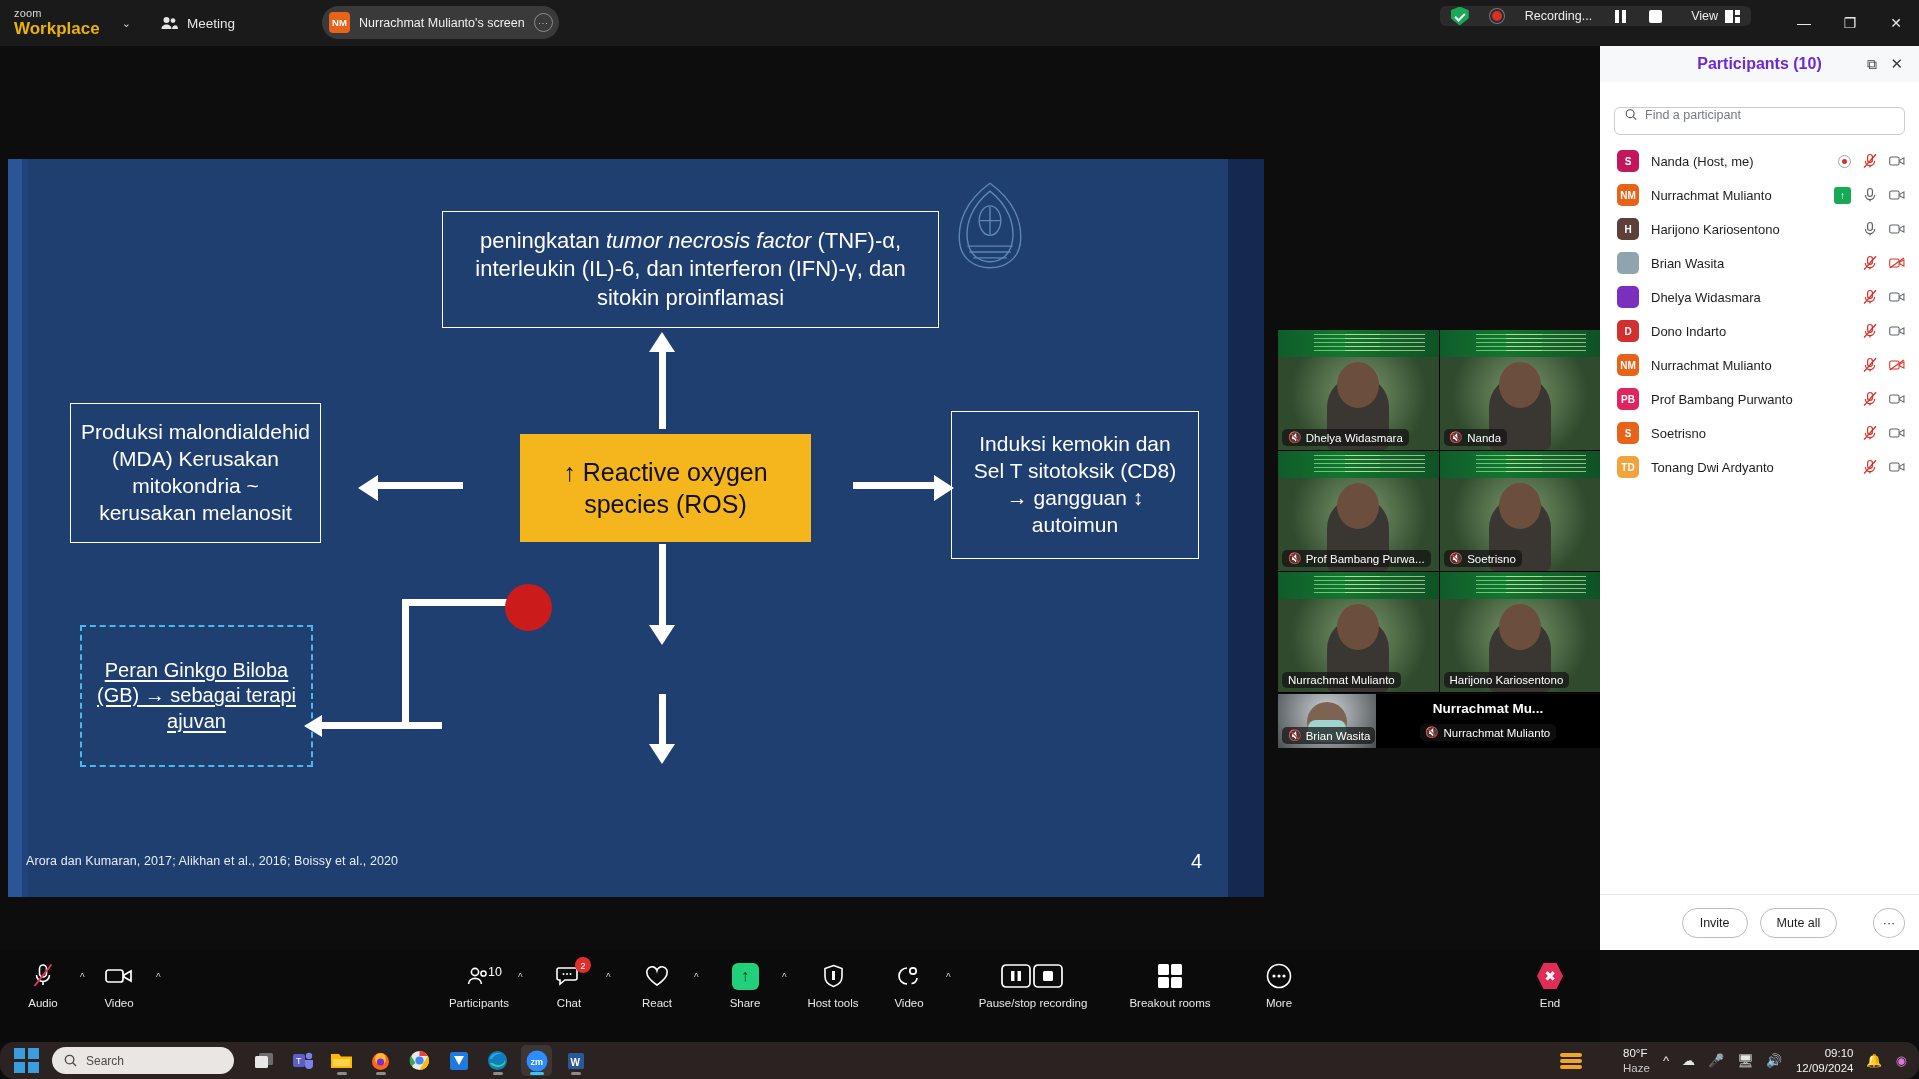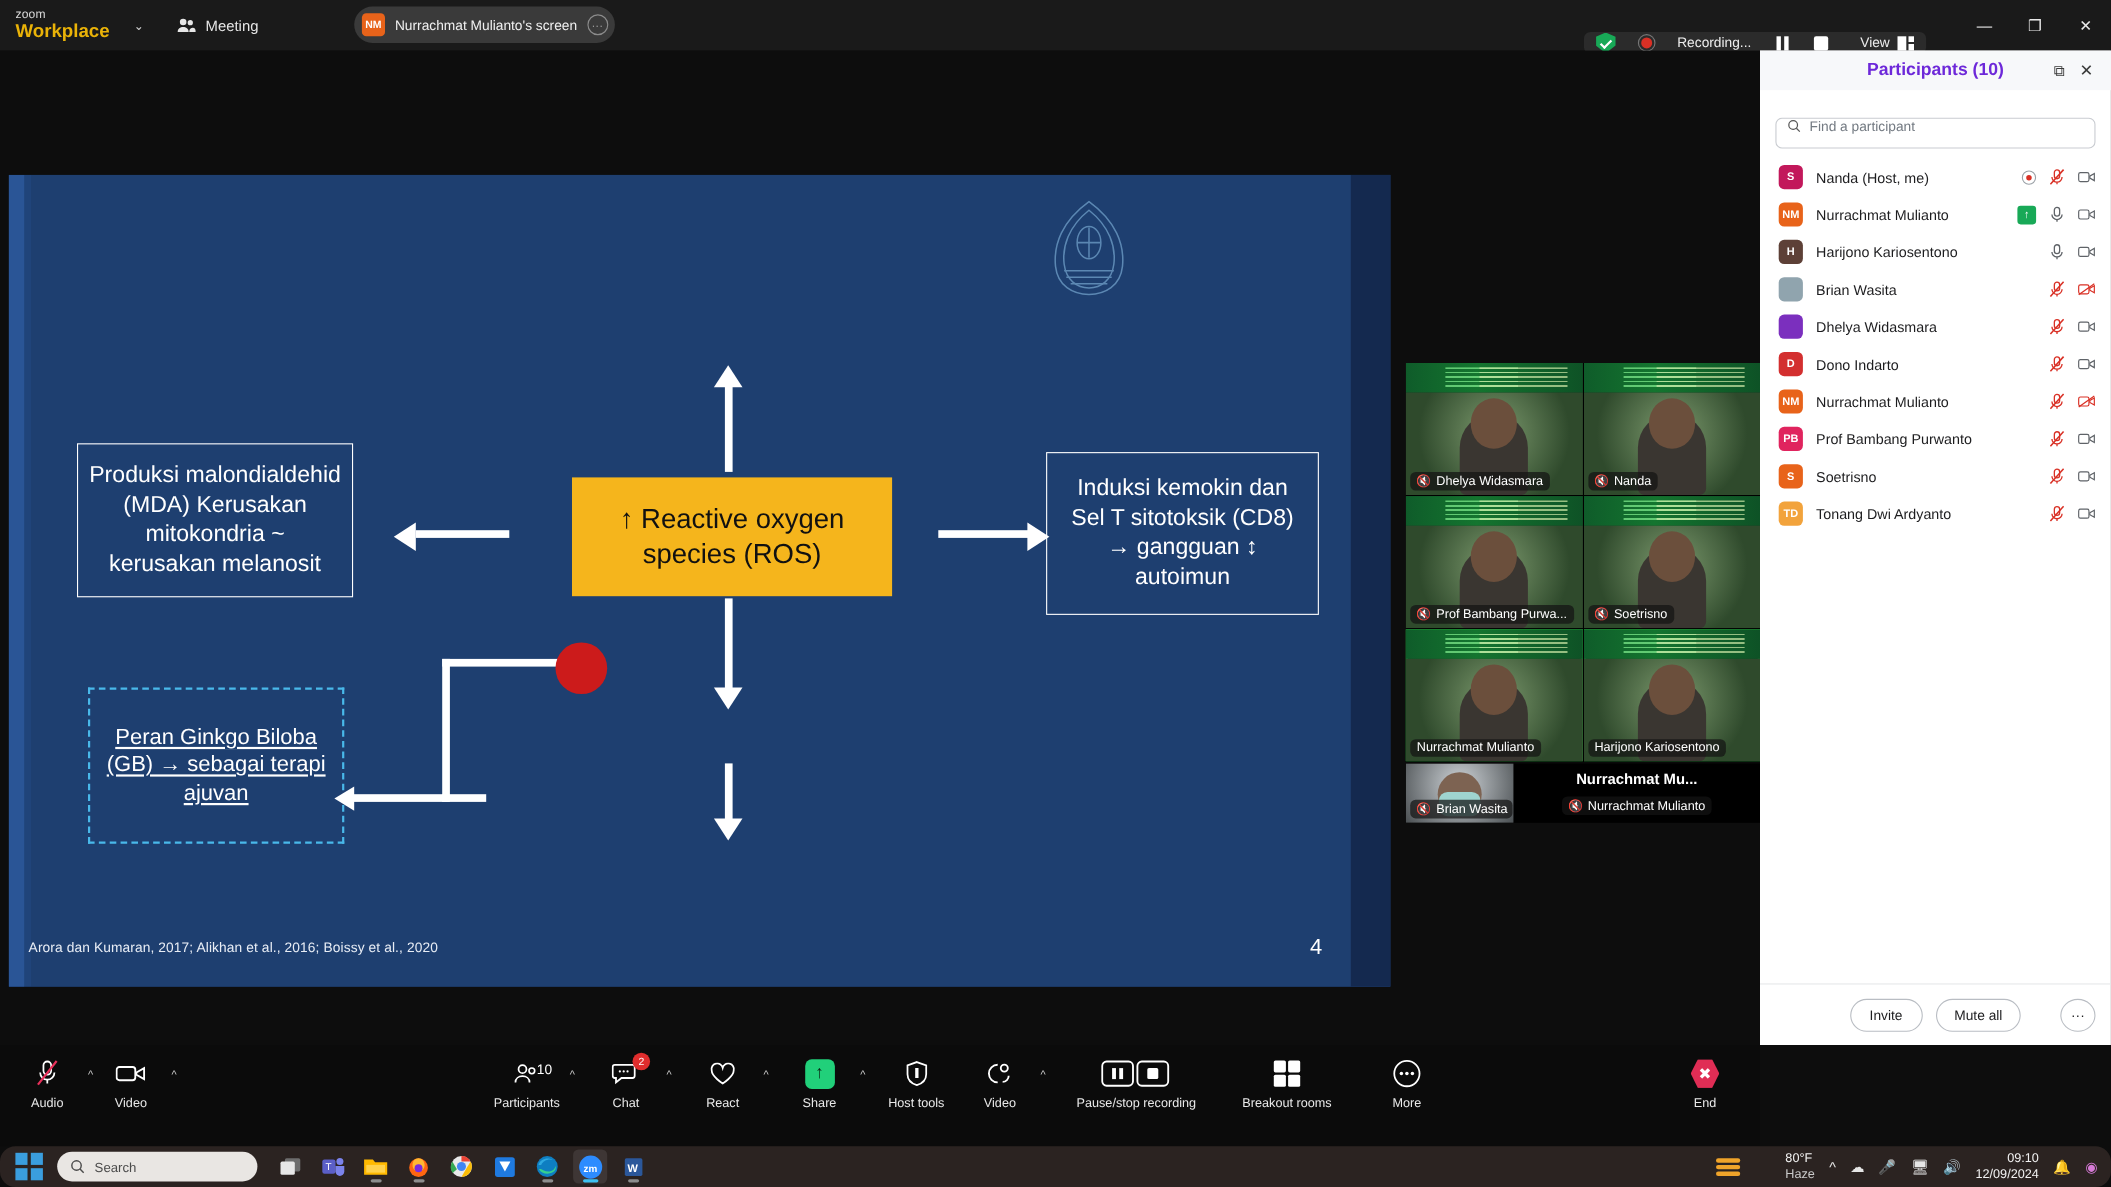--- a/index.html
+++ b/index.html
@@ -38,21 +38,21 @@
   }
   .share-pill .txt { color: #f0f0f0; font-size: 12.5px; }
   .share-pill .dots {
     width: 19px; height: 19px; border-radius: 50%; border: 1px solid #8c8c8c;
     color: #c9c9c9; font-size: 9px; display: flex; align-items: center;
     justify-content: center; letter-spacing: .5px;
   }
   .rec-group {
     position: absolute; right: 168px; top: 6px; height: 20px;
     background: #2b2b2b; border-radius: 6px; display: flex;
-    align-items: center; gap: 23px; padding: 0 11px; margin-top: 23px;
+    align-items: center; gap: 23px; padding: 0 11px;
   }
   .shield {
     width: 18px; height: 19px; background: #18a957;
     clip-path: polygon(50% 0,100% 20%,100% 62%,50% 100%,0 62%,0 20%);
     position: relative;
   }
   .shield::after {
     content: ""; position: absolute; left: 4px; top: 6px; width: 8px; height: 4px;
     border-left: 2px solid #fff; border-bottom: 2px solid #fff;
     transform: rotate(-45deg);
@@ -320,20 +320,25 @@
       <svg class="logo-mark" viewBox="0 0 110 96">
         <g fill="none" stroke="#8fc4ea" stroke-width="1.4">
           <path d="M55 6 C30 24 22 46 24 66 C26 84 40 92 55 92 C70 92 84 84 86 66 C88 46 80 24 55 6Z"></path>
           <path d="M55 14 C36 29 30 48 32 64 C34 79 44 86 55 86 C66 86 76 79 78 64 C80 48 74 29 55 14Z"></path>
           <ellipse cx="55" cy="44" rx="11" ry="15"></ellipse>
           <path d="M55 30 v28 M44 44 h22"></path>
           <path d="M32 70 h46 M34 76 h42 M38 82 h34"></path>
         </g>
       </svg>
 
+      <div class="box box-top">
+        <div>
+          <span>peningkatan </span><em>tumor necrosis factor</em><span> (TNF)-α, interleukin (IL)-6, dan interferon (IFN)-γ, dan sitokin proinflamasi</span>
+        </div>
+      </div>
 
       <div class="box box-left">Produksi malondialdehid (MDA) Kerusakan mitokondria ~ kerusakan melanosit</div>
 
       <div class="box box-ros">↑ Reactive oxygen species (ROS)</div>
 
       <div class="box box-right">Induksi kemokin dan Sel T sitotoksik (CD8) → gangguan ↕ autoimun</div>
 
 
       <div class="box box-gb">
         <u>Peran Ginkgo Biloba (GB) → sebagai terapi ajuvan</u>

